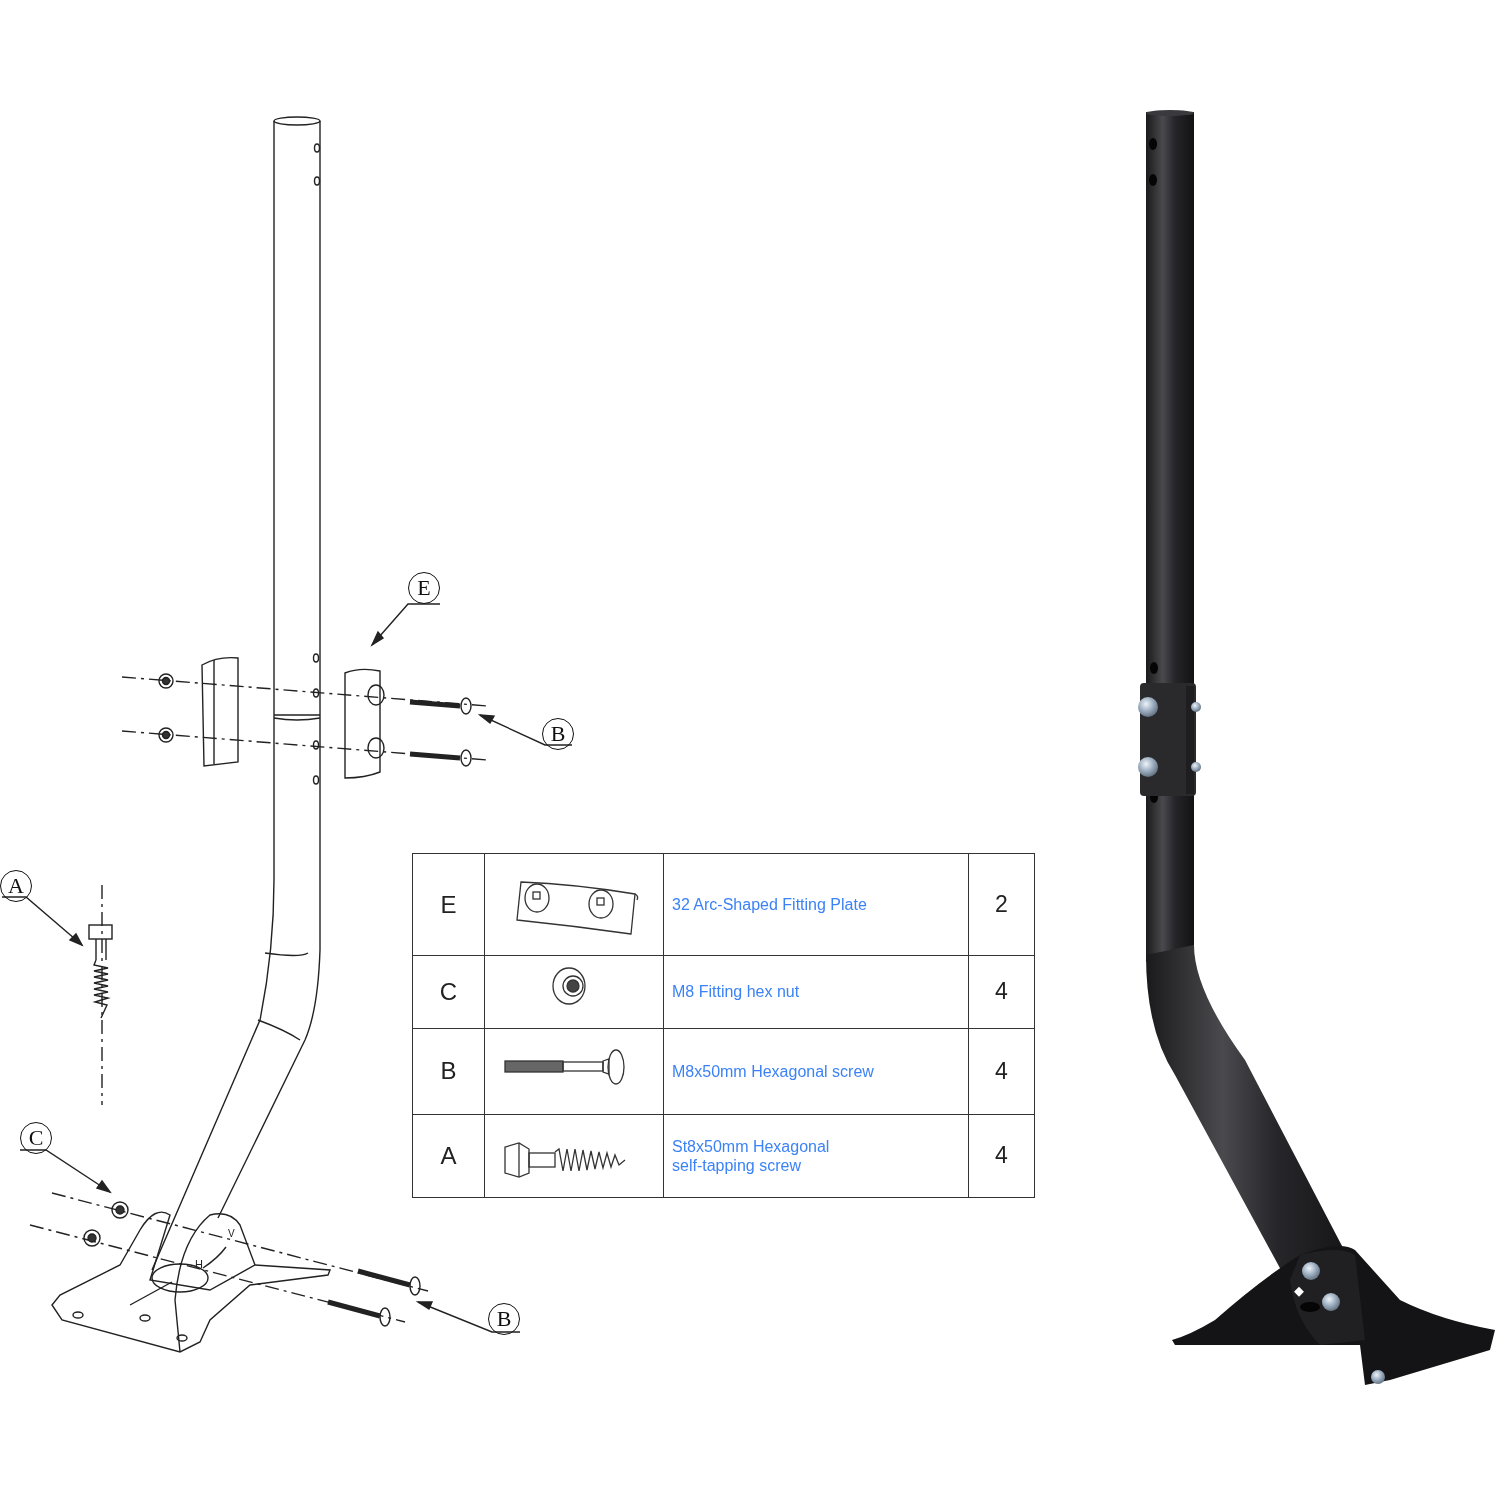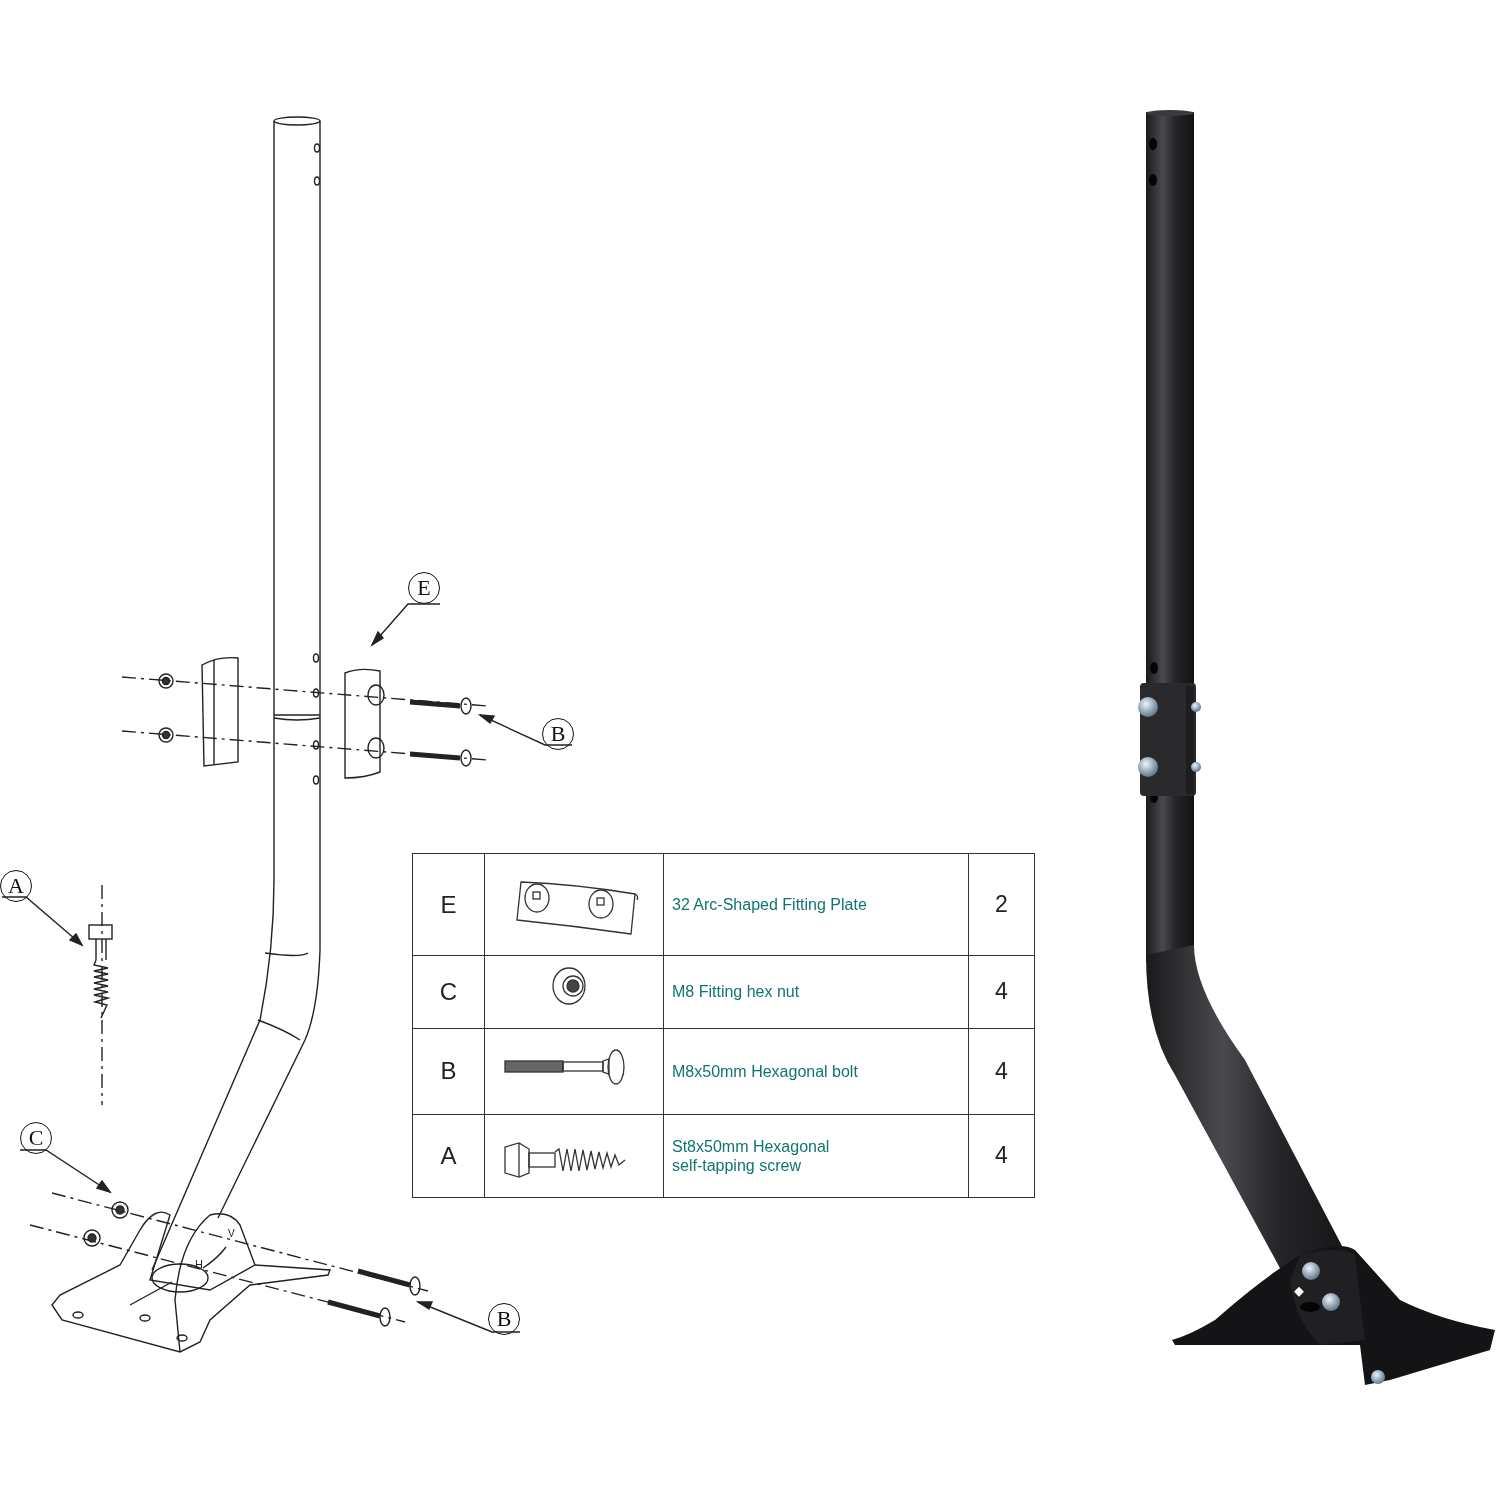--- a/index.html
+++ b/index.html
@@ -2,21 +2,21 @@
 <html><head>
 <meta charset="utf-8">
 <style>
   html,body{margin:0;padding:0;background:#ffffff;}
   body{width:1498px;height:1498px;position:relative;overflow:hidden;font-family:"Liberation Sans","DejaVu Sans",sans-serif;color:#222;}
   svg{position:absolute;left:0;top:0;}
   .parts-table{position:absolute;left:412px;top:853px;width:612px;height:345px;border-collapse:collapse;table-layout:fixed;}
   .parts-table td{border:1.5px solid #333;padding:0;vertical-align:middle;}
   .col-letter{width:71px;text-align:center;font-size:24px;color:#222;}
   .col-img{width:178px;position:relative;}
-  .col-desc{width:296px;font-size:16px;padding-left:8px !important;color:#0f766e;line-height:19px;}
+  .col-desc{width:296px;font-size:16px;padding-left:8px !important;color:#3b82f6;line-height:19px;}
   .col-qty{width:65px;text-align:center;font-size:23px;color:#222;}
   .r-e{height:102px;} .r-c{height:72px;} .r-b{height:86px;} .r-a{height:83px;}
   .callout{position:absolute;font-family:"Liberation Serif","DejaVu Serif",serif;font-size:22px;color:#111;width:30px;height:30px;border:1.5px solid #111;border-radius:50%;text-align:center;line-height:30px;}
 </style>
 </head>
 <body>
 
 <svg width="1498" height="1498" viewBox="0 0 1498 1498">
   <g fill="none" stroke="#222" stroke-width="1.4">
 
@@ -209,21 +209,21 @@
     <td class="col-img">
       <svg width="178" height="86" viewBox="0 0 178 86" style="position:absolute;left:0;top:0;">
         <g fill="none" stroke="#333" stroke-width="1.3">
           <rect x="20" y="32" width="58" height="11" fill="#666"></rect>
           <rect x="78" y="33" width="40" height="9"></rect>
           <path d="M118 32 L124 30 L124 45 L118 43 Z"></path>
           <ellipse cx="131" cy="38" rx="8" ry="17"></ellipse>
         </g>
       </svg>
     </td>
-    <td class="col-desc">M8x50mm Hexagonal bolt</td>
+    <td class="col-desc">M8x50mm Hexagonal screw</td>
     <td class="col-qty">4</td>
   </tr>
   <tr class="r-a">
     <td class="col-letter">A</td>
     <td class="col-img">
       <svg width="178" height="83" viewBox="0 0 178 83" style="position:absolute;left:0;top:0;">
         <g fill="none" stroke="#333" stroke-width="1.3">
           <path d="M20 32 L34 28 L44 34 L44 58 L34 62 L20 58 Z"></path>
           <line x1="34" y1="28" x2="34" y2="62"></line>
           <rect x="44" y="38" width="26" height="14"></rect>

